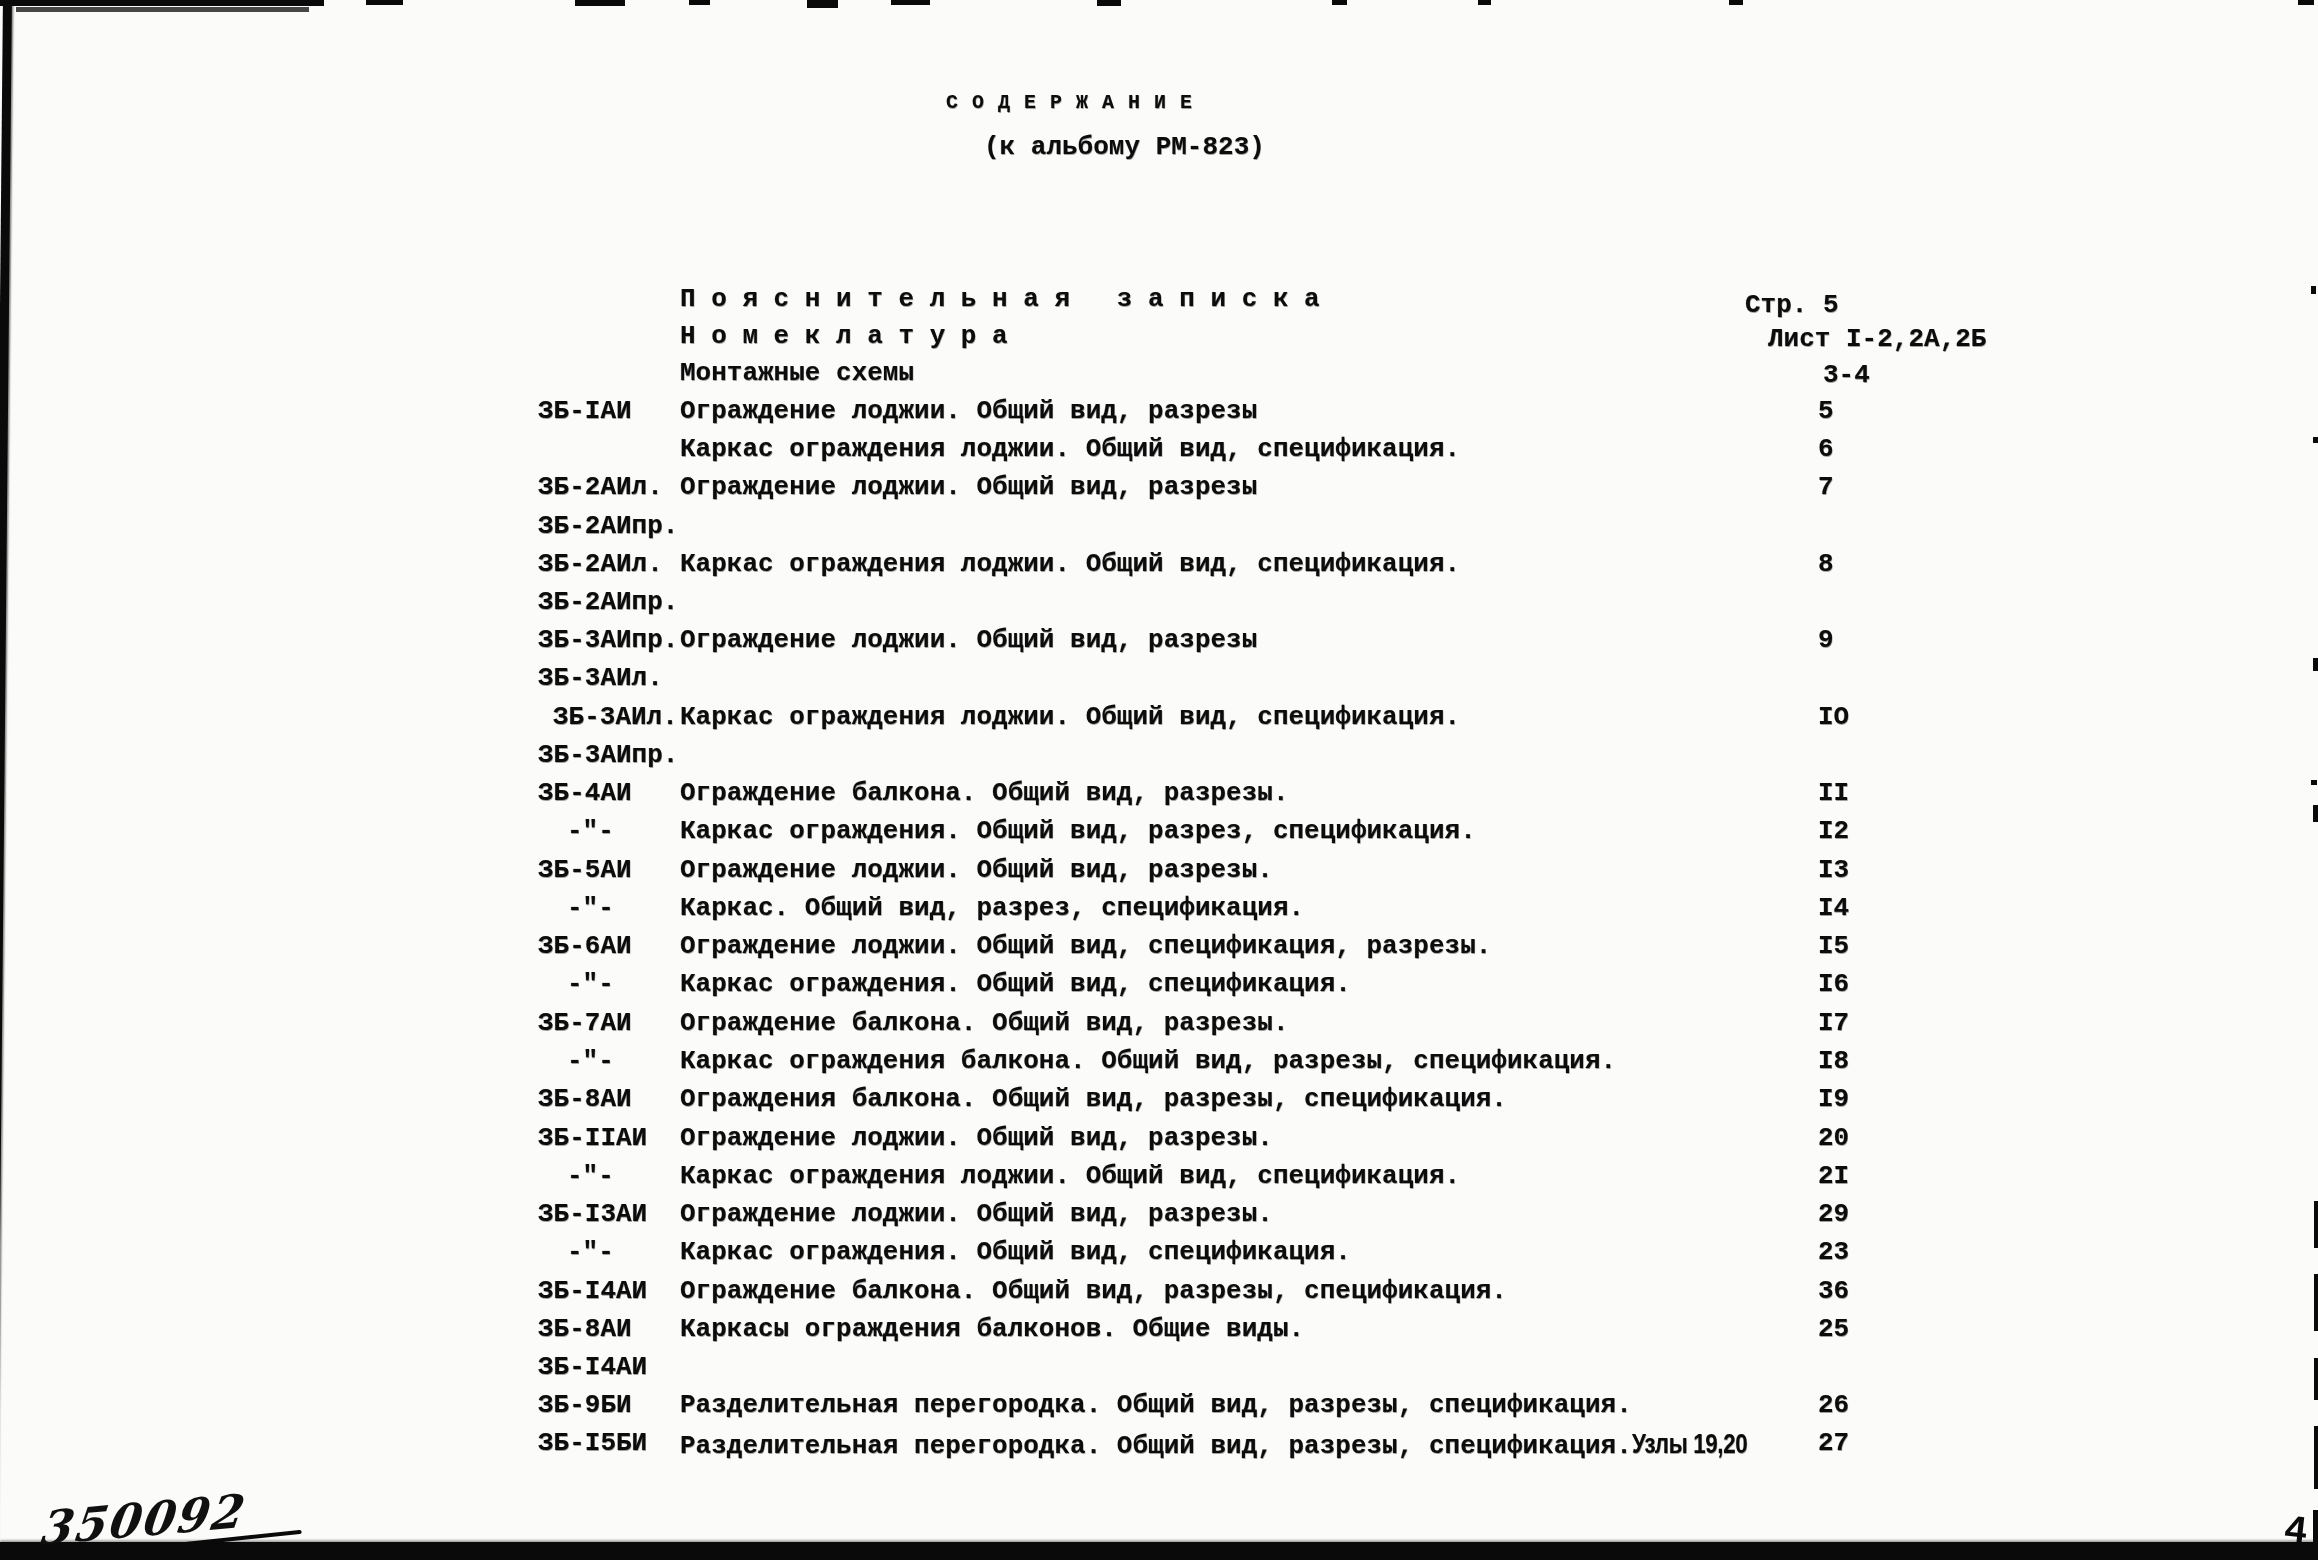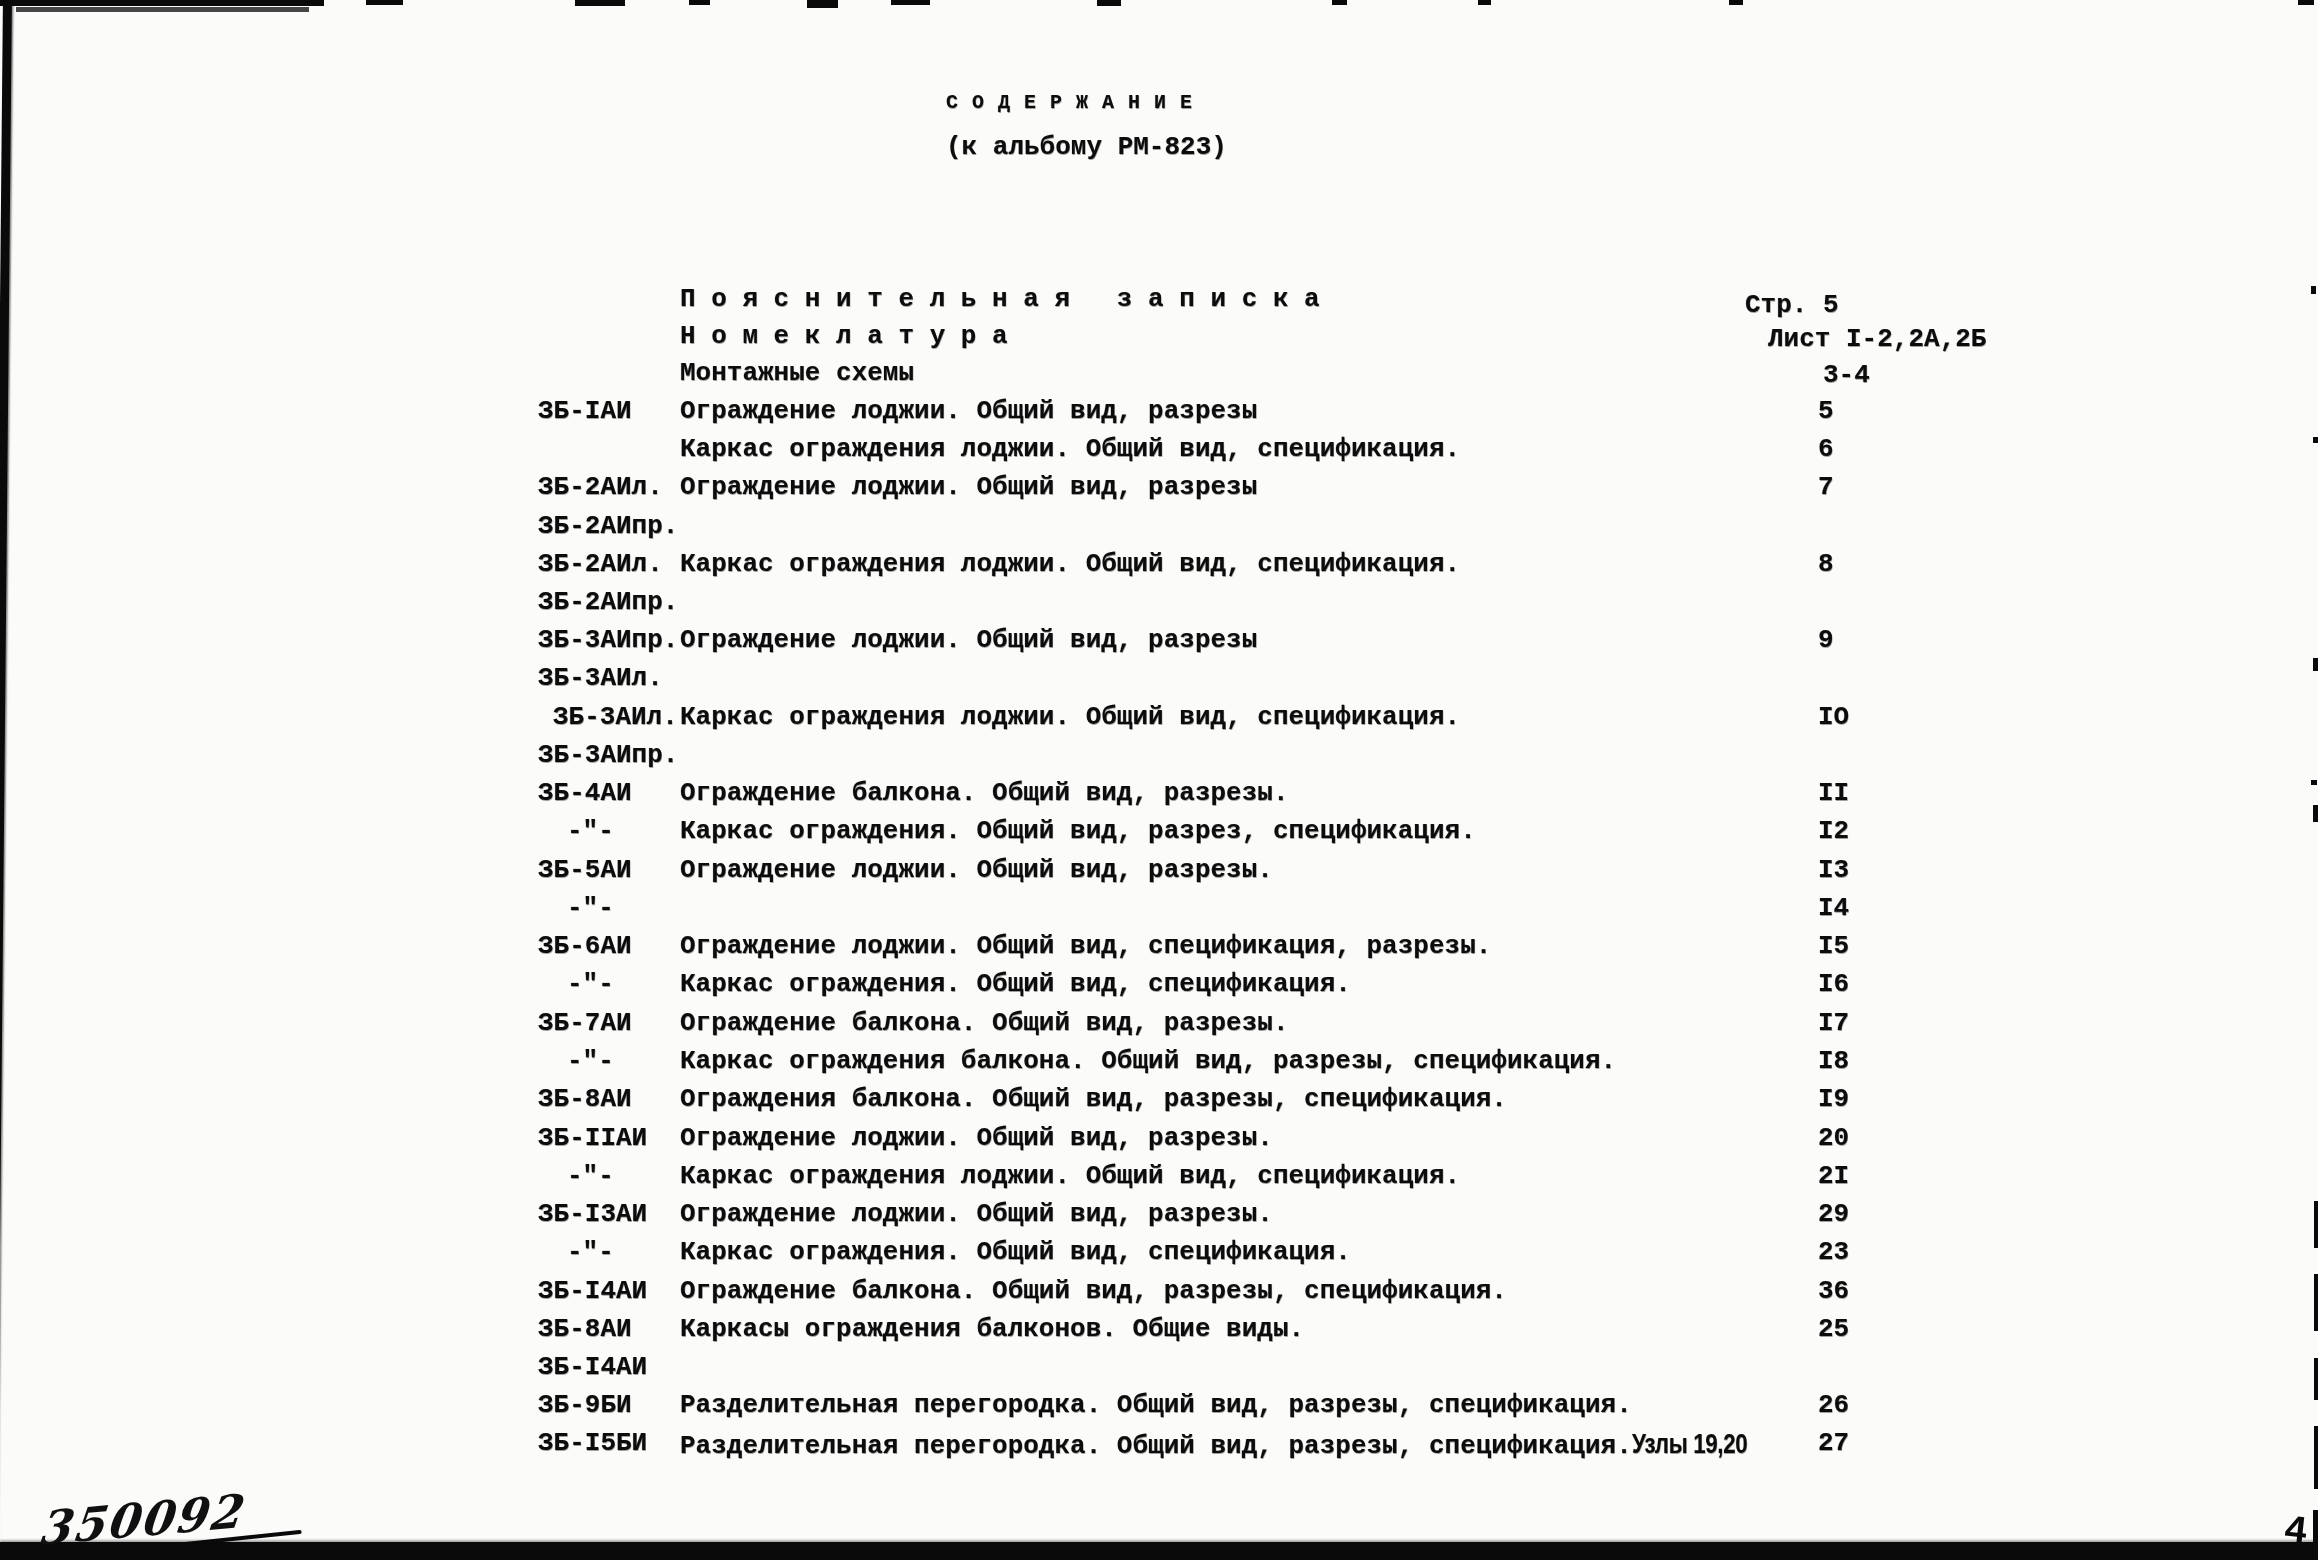--- a/index.html
+++ b/index.html
@@ -74,21 +74,21 @@
 <div class="art" style="left:2313px;top:658px;width:4.7px;height:12.5px;"></div>
 <div class="art" style="left:2311px;top:780px;width:6.3px;height:5.2px;"></div>
 <div class="art" style="left:2313px;top:805px;width:4.7px;height:16.7px;"></div>
 <div class="art" style="left:2314px;top:1201px;width:3.7px;height:47px;"></div>
 <div class="art" style="left:2314px;top:1274px;width:3.7px;height:57px;"></div>
 <div class="art" style="left:2314px;top:1358px;width:4.2px;height:42px;"></div>
 <div class="art" style="left:2314px;top:1426px;width:3.7px;height:63px;"></div>
 <div class="art" style="left:2313px;top:1510px;width:4.7px;height:37px;"></div>
 
 <div class="txt title" style="left:946px;top:92px;">С О Д Е Р Ж А Н И Е</div>
-<div class="txt" style="left:946px;top:133px;">(к альбому РМ-823)</div>
+<div class="txt" style="left:984px;top:133px;">(к альбому РМ-823)</div>
 
 <div class="txt" style="left:680px;top:285px;">П о я с н и т е л ь н а я   з а п и с к а</div>
 <div class="txt" style="left:1745px;top:291px;">Стр. 5</div>
 
 <div class="txt" style="left:680px;top:322px;">Н о м е к л а т у р а</div>
 <div class="txt" style="left:1768px;top:325px;">Лист I-2,2А,2Б</div>
 
 <div class="txt" style="left:680px;top:359px;">Монтажные схемы</div>
 <div class="txt" style="left:1823px;top:361px;">3-4</div>
 
@@ -144,20 +144,21 @@
   <span class="txt cell desc">Каркас ограждения. Общий вид, разрез, спецификация.</span>
   <span class="txt cell page">I2</span>
 </div>
 <div class="row" style="top:856px">
   <span class="txt cell code">ЗБ-5АИ</span>
   <span class="txt cell desc">Ограждение лоджии. Общий вид, разрезы.</span>
   <span class="txt cell page">I3</span>
 </div>
 <div class="row" style="top:894px">
   <span class="txt cell code ditto">-"-</span>
+  <span class="txt cell desc">Каркас. Общий вид, разрез, спецификация.</span>
   <span class="txt cell page">I4</span>
 </div>
 <div class="row" style="top:932px">
   <span class="txt cell code">ЗБ-6АИ</span>
   <span class="txt cell desc">Ограждение лоджии. Общий вид, спецификация, разрезы.</span>
   <span class="txt cell page">I5</span>
 </div>
 <div class="row" style="top:970px">
   <span class="txt cell code ditto">-"-</span>
   <span class="txt cell desc">Каркас ограждения. Общий вид, спецификация.</span>

